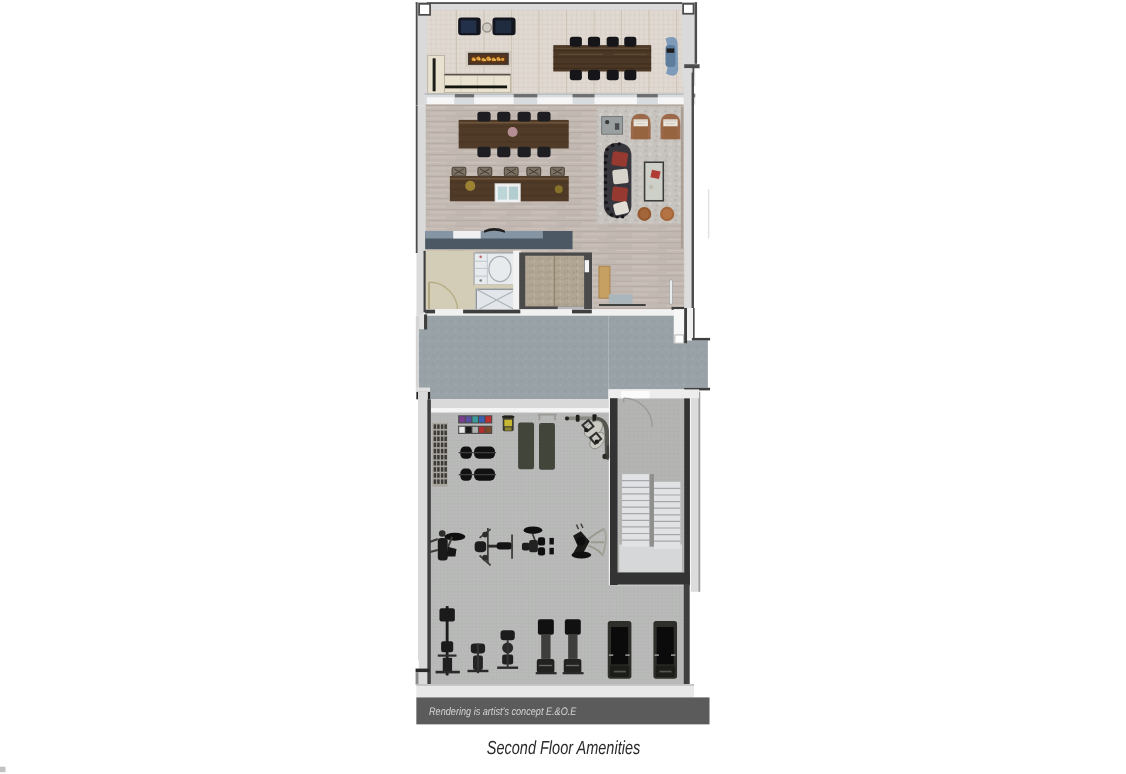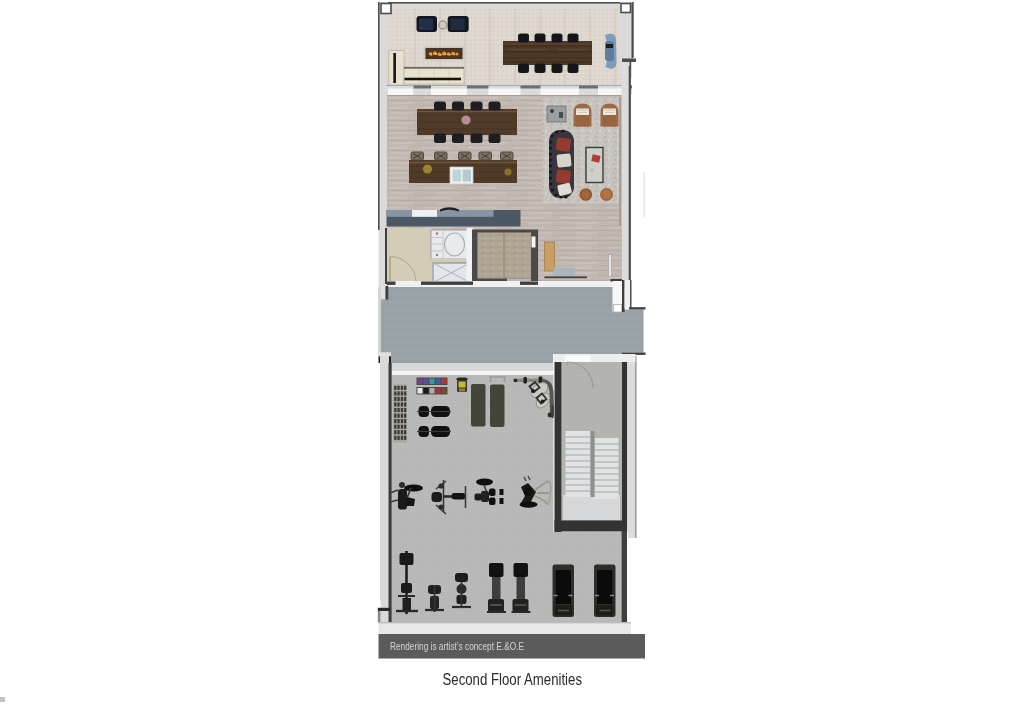--- a/index.html
+++ b/index.html
@@ -1,16 +1,16 @@
 <!DOCTYPE html>
 <html><head>
 <meta charset="utf-8">
 <style>
 html,body{margin:0;padding:0;background:#ffffff;}
-.page{width:1024px;height:704px;position:relative;background:#ffffff;overflow:hidden;}
+.page{width:1024px;height:704px;position:relative;background:#ffffff;overflow:hidden;font-style:italic;}
 svg{display:block;}
 </style>
 </head>
 <body>
 <div class="page">
 <svg width="1024" height="704" viewBox="0 0 1024 704" xmlns="http://www.w3.org/2000/svg">
 <defs>
 <pattern id="tile" width="4.4" height="4.4" patternUnits="userSpaceOnUse">
  <rect width="4.4" height="4.4" fill="#e0d9d2"></rect>
  <path d="M0 0H4.4M0 0V4.4" stroke="#cdc5bd" stroke-width="0.6" fill="none"></path>

